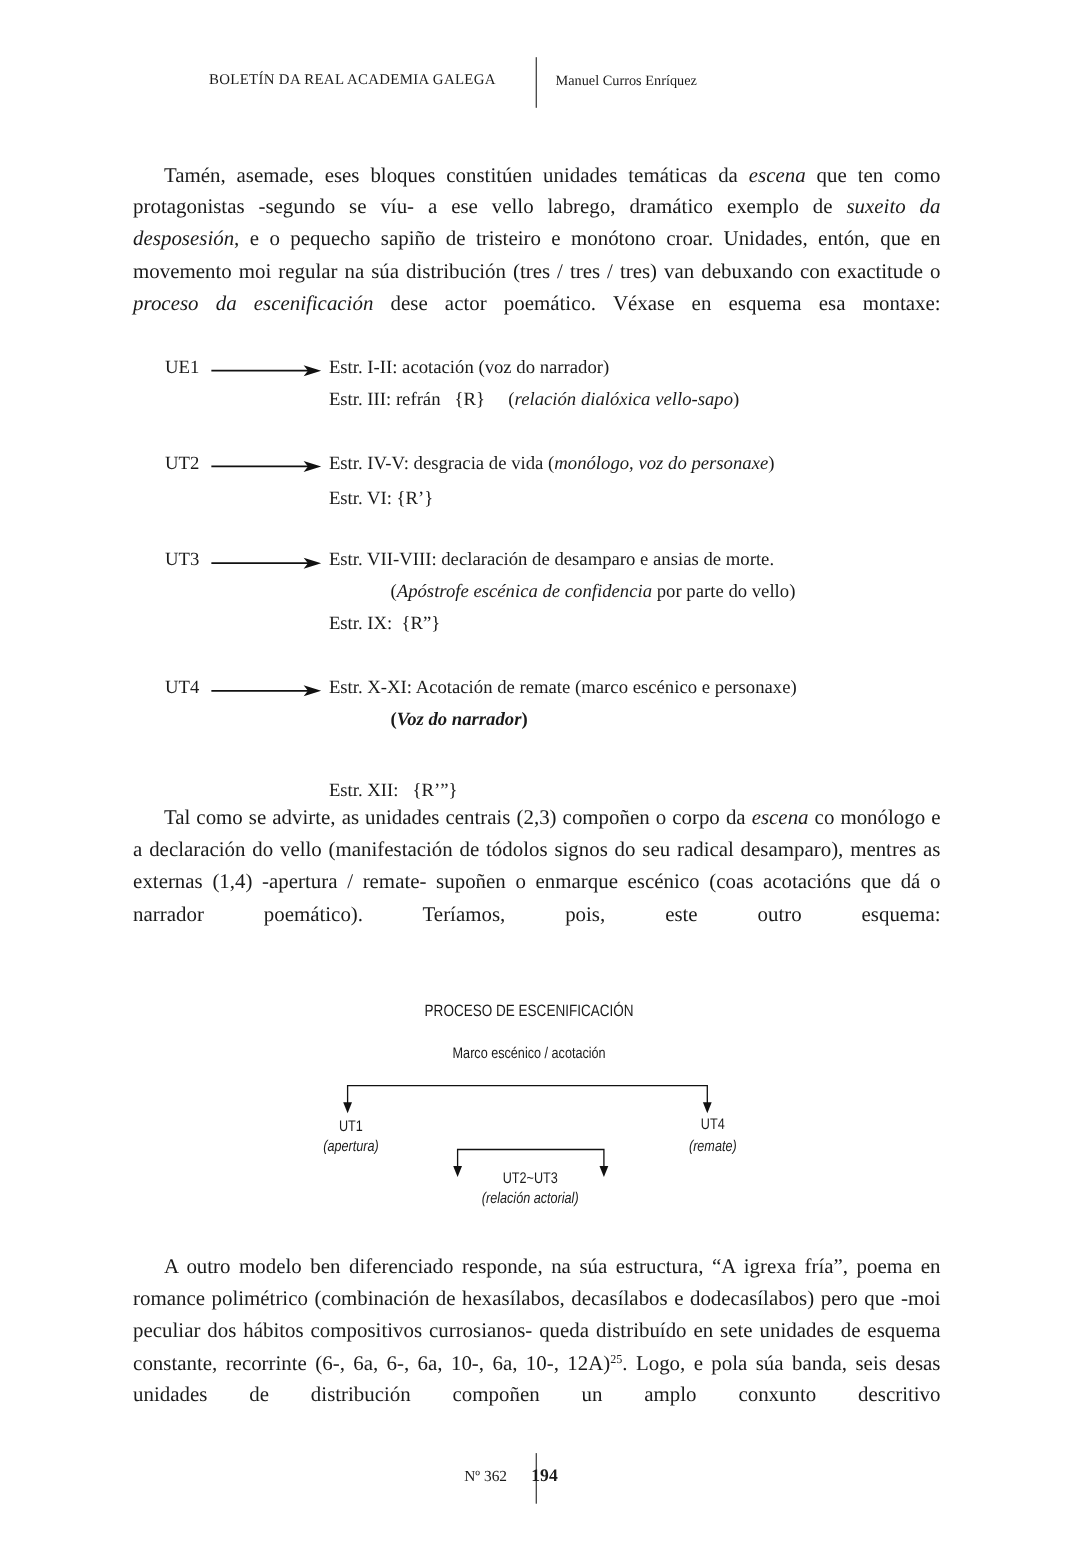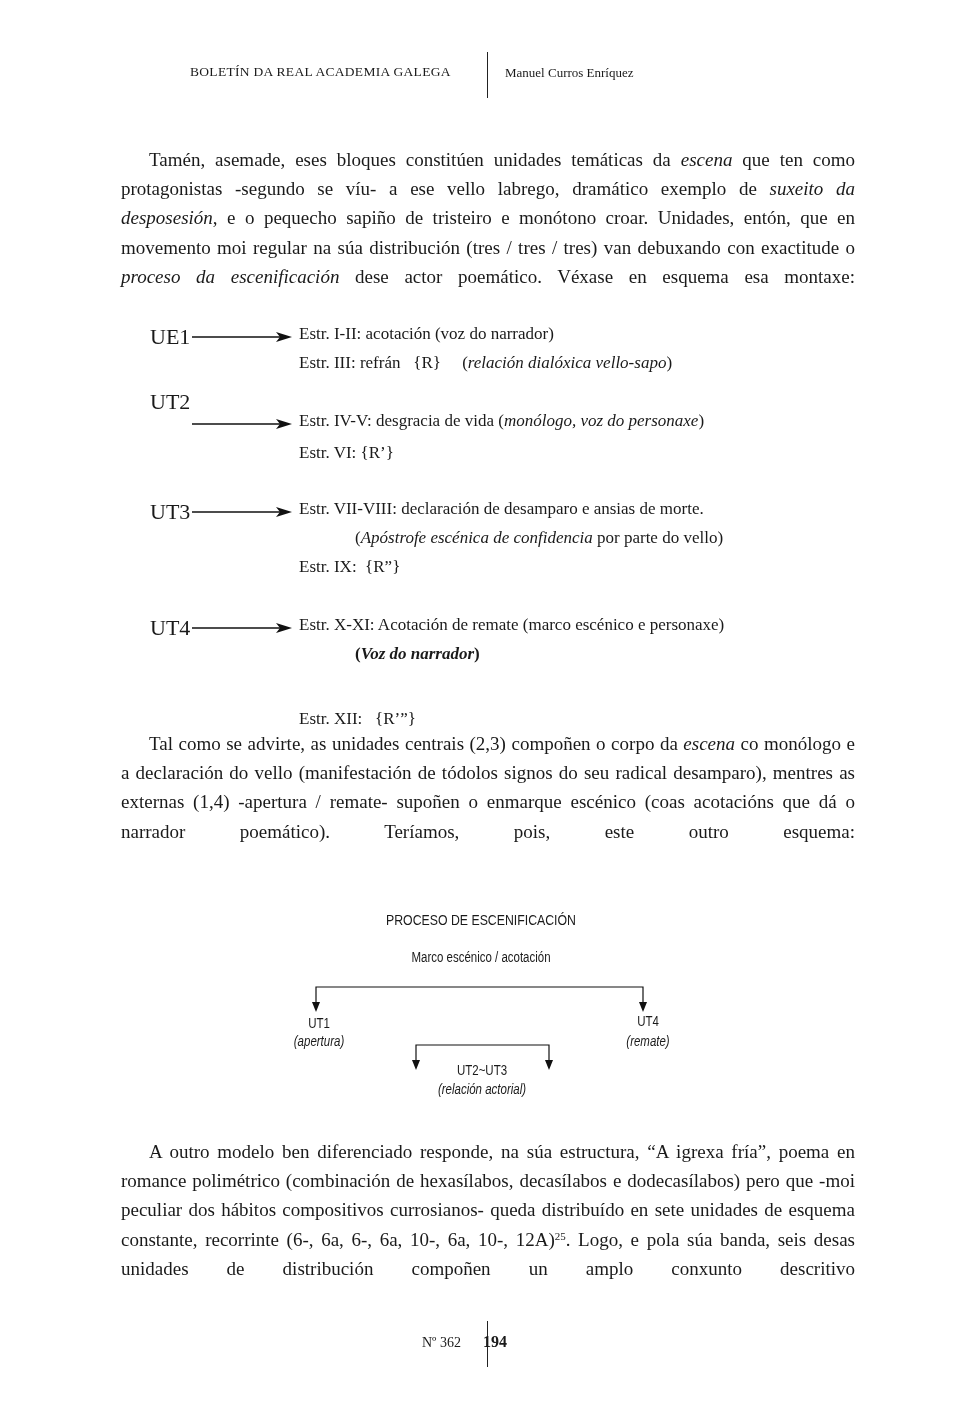--- a/index.html
+++ b/index.html
@@ -9,21 +9,21 @@
   .header-left { left:190px; top:64px; font-size:13.5px; letter-spacing:0.3px; white-space:nowrap; }
   .header-sep { left:487px; top:52px; width:1px; height:46px; background:#222; }
   .header-right { left:505px; top:65px; font-size:13px; white-space:nowrap; }
 
   .para { position:absolute; left:121px; width:734px; font-size:19px; line-height:29.2px;
           text-align:justify; text-align-last:justify; }
   .para .indent { display:inline-block; width:28px; }
   .para i { font-style:italic; }
   .para sup { font-size:11px; vertical-align:top; position:relative; top:-3px; }
 
-  .scheme-label { position:absolute; left:150px; font-size:22px;text-align:right; }
+  .scheme-label { position:absolute; left:150px; font-size:17px;text-align:right; }
   .scheme-arrow { position:absolute; left:192px; width:100px; height:12px; }
   .scheme-line { position:absolute; font-size:17px; white-space:nowrap; }
   .scheme-line i { font-style:italic; }
 
   .diag-text { position:absolute; font-family:"Liberation Sans", "DejaVu Sans", sans-serif;
                font-size:14px; white-space:nowrap; transform:scaleX(0.82); transform-origin:center; text-align:center; }
   .diag-text.it { font-style:italic; }
   .diag-svg { position:absolute; left:0; top:0; }
 
   .footer-left { left:422px; top:1335px; font-size:14px; white-space:nowrap; }
@@ -44,21 +44,21 @@
 <div>
 
   <div class="scheme-label" style="top:324px;">UE1</div>
   <svg class="scheme-arrow" style="top:331px;" viewBox="0 0 100 12">
       <line x1="0" y1="6" x2="88" y2="6" stroke="#111" stroke-width="1.6"></line>
       <polygon points="84,1 100,6 84,11 88,6" fill="#111"></polygon>
     </svg>
   <div class="scheme-line" style="left:299px; top:324px;"><span>Estr. I-II: acotación (voz do narrador)</span></div>
   <div class="scheme-line" style="left:299px; top:353px;"><span style="white-space:pre;">Estr. III: refrán   {R}     (</span><i>relación dialóxica vello-sapo</i><span>)</span></div>
 
-  <div class="scheme-label" style="top:389px;">UT2</div>
+  <div class="scheme-label" style="top:411px;">UT2</div>
   <svg class="scheme-arrow" style="top:418px;" viewBox="0 0 100 12">
       <line x1="0" y1="6" x2="88" y2="6" stroke="#111" stroke-width="1.6"></line>
       <polygon points="84,1 100,6 84,11 88,6" fill="#111"></polygon>
     </svg>
   <div class="scheme-line" style="left:299px; top:411px;"><span>Estr. IV-V: desgracia de vida (</span><i>monólogo, voz do personaxe</i><span>)</span></div>
   <div class="scheme-line" style="left:299px; top:443px;"><span>Estr. VI: {R’}</span></div>
 
   <div class="scheme-label" style="top:499px;">UT3</div>
   <svg class="scheme-arrow" style="top:506px;" viewBox="0 0 100 12">
       <line x1="0" y1="6" x2="88" y2="6" stroke="#111" stroke-width="1.6"></line>

